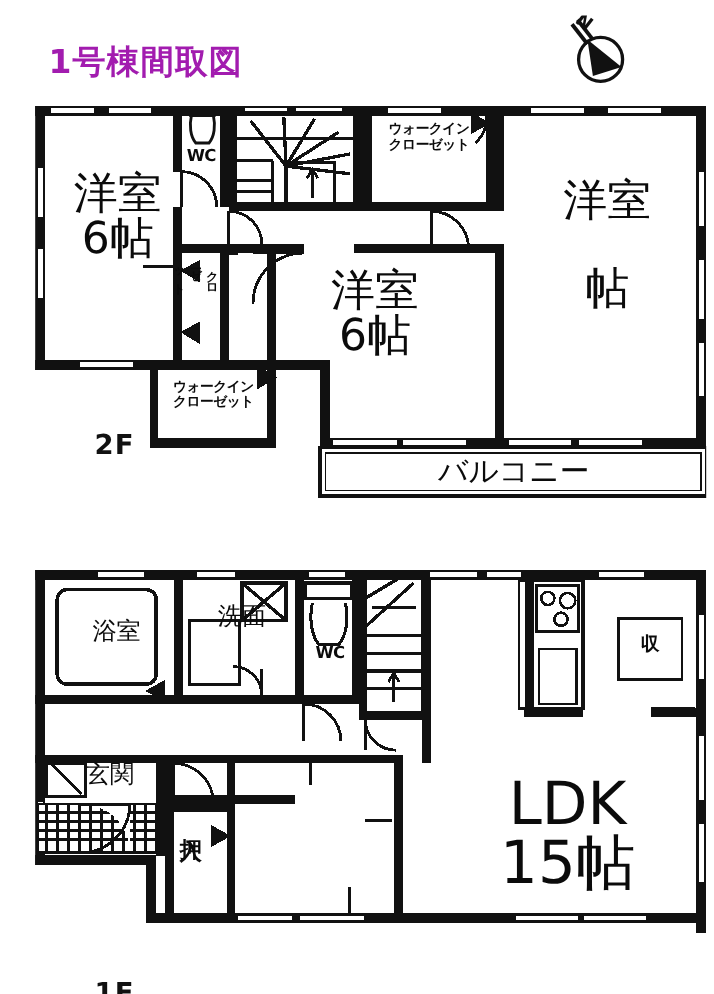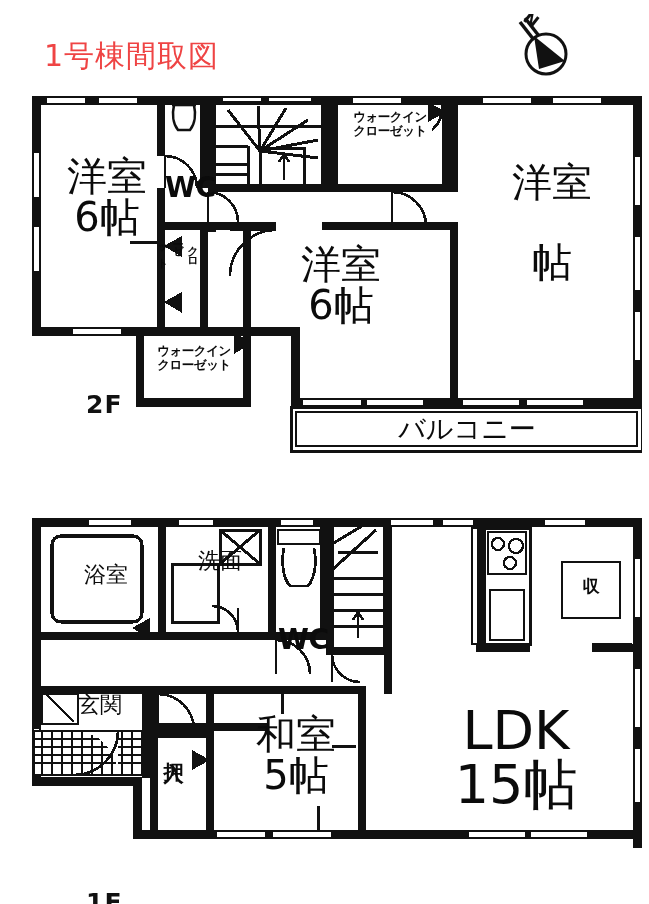--- a/index.html
+++ b/index.html
@@ -21,23 +21,23 @@
     width: 649px;
     height: 904px;
   }
   .abs { position: absolute; }
 
   
   #title {
     left: 44px;
     top: 36px;
     font-size: 30px;
-    font-weight: 400;
+    font-weight: 700;
     letter-spacing: 1px;
-    color: #ef4444;
+    color: #a21caf;
     font-family: "DejaVu Sans", "Liberation Sans", sans-serif;
     white-space: nowrap;
   }
 
   
   #compass { left: 508px; top: 14px; width: 70px; height: 70px; }
 
   
   .floor-label {
     font-size: 25px;
@@ -62,21 +62,21 @@
     text-align: center;
     line-height: 1.02;
     white-space: pre;
     pointer-events: none;
     font-family: "DejaVu Sans", "Liberation Sans", sans-serif;
   }
   .rlabel.big   { font-size: 40px; letter-spacing: 0px; }
   .rlabel.mid   { font-size: 27px; }
   .rlabel.small { font-size: 22px; }
   .rlabel.tiny  { font-size: 12.5px; line-height: 1.12; letter-spacing: -0.5px; font-weight: 700; text-align: center;}
-  .rlabel.wc    { font-size: 28px; font-weight: 600; letter-spacing: -0.5px; margin-top: 40px;}
+  .rlabel.wc    { font-size: 15px; font-weight: 600; letter-spacing: -0.5px;}
   .rlabel.boxy  { font-size: 17px; font-weight: 700; }
 
   
   .vert {
     writing-mode: vertical-rl;
     text-orientation: upright;
     letter-spacing: -1px;
   }
 </style>
 </head>
@@ -459,20 +459,19 @@
 
     <div class="rlabel wc" style="left:246px; top:68px; width:44px;">WC</div>
 
     <div class="rlabel small" style="left:20px; top:176px; width:96px;">玄関</div>
 
     
     <div class="abs" style="left:132px; top:228px; width:30px; height:78px;">
       <div class="vert" style="font-size:20px; font-weight:700; color:#0b0b0b; line-height:1.0;"><span>押</span><span>入</span></div>
     </div>
 
-    <div class="rlabel big" style="left:196px; top:196px; width:136px;"><span>和室</span><br><span>5帖</span></div>
 
     <div class="rlabel boxy" style="left:532px; top:60px; width:54px;">収</div>
 
     <div class="rlabel" style="left:374px; top:186px; width:220px; font-size:54px; line-height:1.0;"><span>LDK</span><br><span>15帖</span></div>
   </div>
 
 </div>
 
 </body></html>

